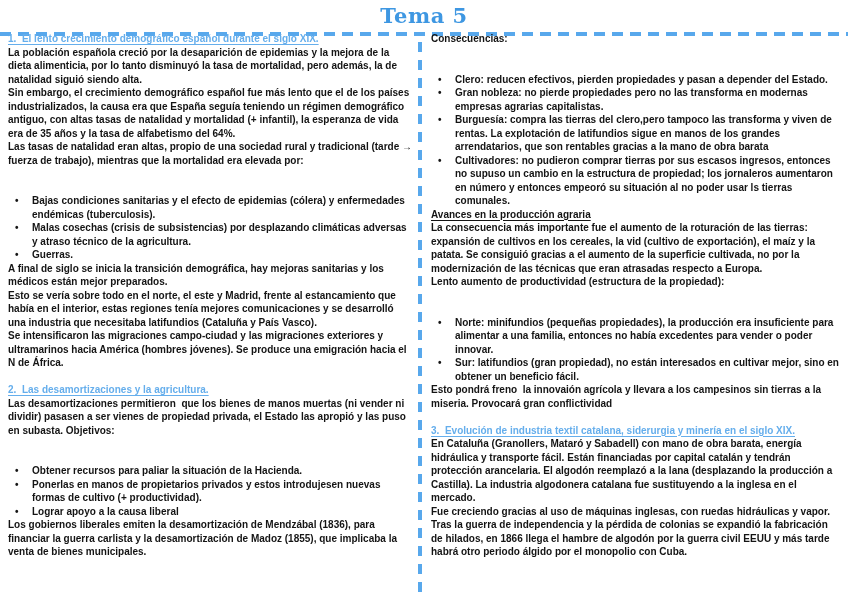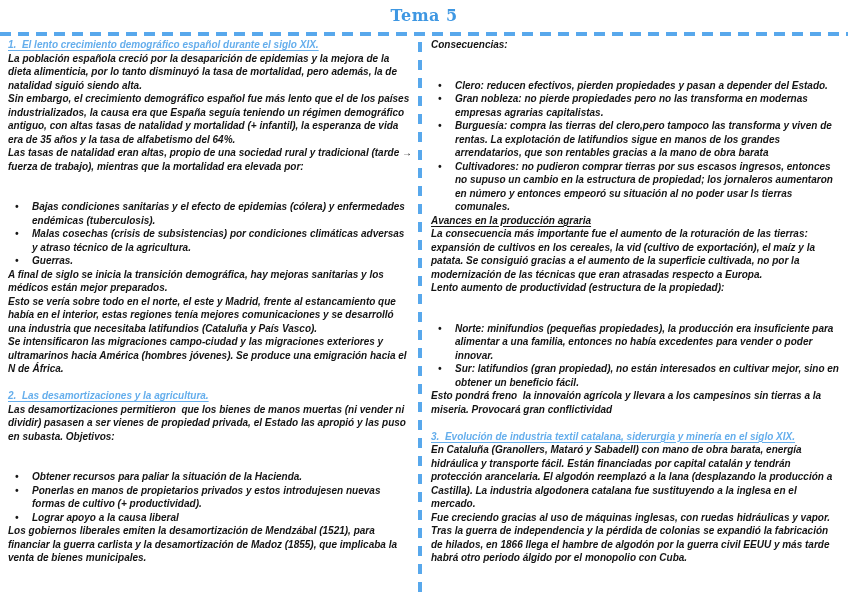--- a/index.html
+++ b/index.html
@@ -13,36 +13,36 @@
     font-size:10px;
     line-height:13.5px;
     color:#141414;
     font-weight:600;
   }
   .title {
     position:absolute; top:3px; left:0; right:0;
     text-align:center;
     font-family:"DejaVu Serif","Liberation Serif",serif;
     font-weight:bold;
-    font-size:16px;
+    font-size:21px;
     line-height:26px;
     color:#3e97e2;
     letter-spacing:0.5px;
   }
   .hr-dash {
     position:absolute; top:32px; left:0;
     width:848px; height:4px;
     background:repeating-linear-gradient(90deg,#58a8ec 0 11px,transparent 11px 18px);
   }
   .vr-dash {
     position:absolute; top:42px; bottom:0; left:418px;
     width:4px;
     background:repeating-linear-gradient(180deg,#58a8ec 0 10px,transparent 10px 18px);
   }
-  .col { position:absolute; top:38px;font-style:italic; }
+  .col { position:absolute; top:32px; }
   .col-left  { left:8px;   width:404px; }
   .col-right { left:431px; width:411px; }
   .txt { white-space:pre-wrap; }
   .h-blue { color:#65aeec; text-decoration:underline; text-underline-offset:2px; }
   .h-black { text-decoration:underline; text-underline-offset:2px; }
   .gap { height:13.5px; }
   ul { list-style:none;margin-top:27px; }
   li { position:relative; padding-left:24px; white-space:pre-wrap; }
   li::before { content:"\2022"; position:absolute; left:7px; top:0; }
 </style>
@@ -56,37 +56,37 @@
   <div class="vr-dash"></div>
 
   <div class="col col-left">
 
     <div class="txt h-blue">1.  El lento crecimiento demográfico español durante el siglo XIX.</div>
     <div class="txt">La población española creció por la desaparición de epidemias y la mejora de la dieta alimenticia, por lo tanto disminuyó la tasa de mortalidad, pero además, la de natalidad siguió siendo alta.</div>
     <div class="txt">Sin embargo, el crecimiento demográfico español fue más lento que el de los países industrializados, la causa era que España seguía teniendo un régimen demográfico antiguo, con altas tasas de natalidad y mortalidad (+ infantil), la esperanza de vida era de 35 años y la tasa de alfabetismo del 64%.</div>
     <div class="txt">Las tasas de natalidad eran altas, propio de una sociedad rural y tradicional (tarde → fuerza de trabajo), mientras que la mortalidad era elevada por:</div>
     <ul>
       <li>Bajas condiciones sanitarias y el efecto de epidemias (cólera) y enfermedades endémicas (tuberculosis).</li>
-      <li>Malas cosechas (crisis de subsistencias) por condiciones climáticas adversas y atraso técnico de la agricultura.</li>
+      <li>Malas cosechas (crisis de subsistencias) por desplazando climáticas adversas y atraso técnico de la agricultura.</li>
       <li>Guerras.</li>
     </ul>
     <div class="txt">A final de siglo se inicia la transición demográfica, hay mejoras sanitarias y los médicos están mejor preparados.</div>
     <div class="txt">Esto se vería sobre todo en el norte, el este y Madrid, frente al estancamiento que había en el interior, estas regiones tenía mejores comunicaciones y se desarrolló una industria que necesitaba latifundios (Cataluña y País Vasco).</div>
     <div class="txt">Se intensificaron las migraciones campo-ciudad y las migraciones exteriores y ultramarinos hacia América (hombres jóvenes). Se produce una emigración hacia el N de África.</div>
 
     <div class="gap"></div>
 
     <div class="txt h-blue">2.  Las desamortizaciones y la agricultura.</div>
     <div class="txt">Las desamortizaciones permitieron  que los bienes de manos muertas (ni vender ni dividir) pasasen a ser vienes de propiedad privada, el Estado las apropió y las puso en subasta. Objetivos:</div>
     <ul>
       <li>Obtener recursos para paliar la situación de la Hacienda.</li>
       <li>Ponerlas en manos de propietarios privados y estos introdujesen nuevas formas de cultivo (+ productividad).</li>
       <li>Lograr apoyo a la causa liberal</li>
     </ul>
-    <div class="txt">Los gobiernos liberales emiten la desamortización de Mendzábal (1521), para financiar la guerra carlista y la desamortización de Madoz (1855), que implicaba la venta de bienes municipales.</div>
+    <div class="txt">Los gobiernos liberales emiten la desamortización de Mendzábal (1836), para financiar la guerra carlista y la desamortización de Madoz (1855), que implicaba la venta de bienes municipales.</div>
 
   </div>
 
   <div class="col col-right">
 
     <div class="txt">Consecuencias:</div>
     <ul>
       <li>Clero: reducen efectivos, pierden propiedades y pasan a depender del Estado.</li>
       <li>Gran nobleza: no pierde propiedades pero no las transforma en modernas empresas agrarias capitalistas.</li>
       <li>Burguesía: compra las tierras del clero,pero tampoco las transforma y viven de rentas. La explotación de latifundios sigue en manos de los grandes arrendatarios, que son rentables gracias a la mano de obra barata</li>

